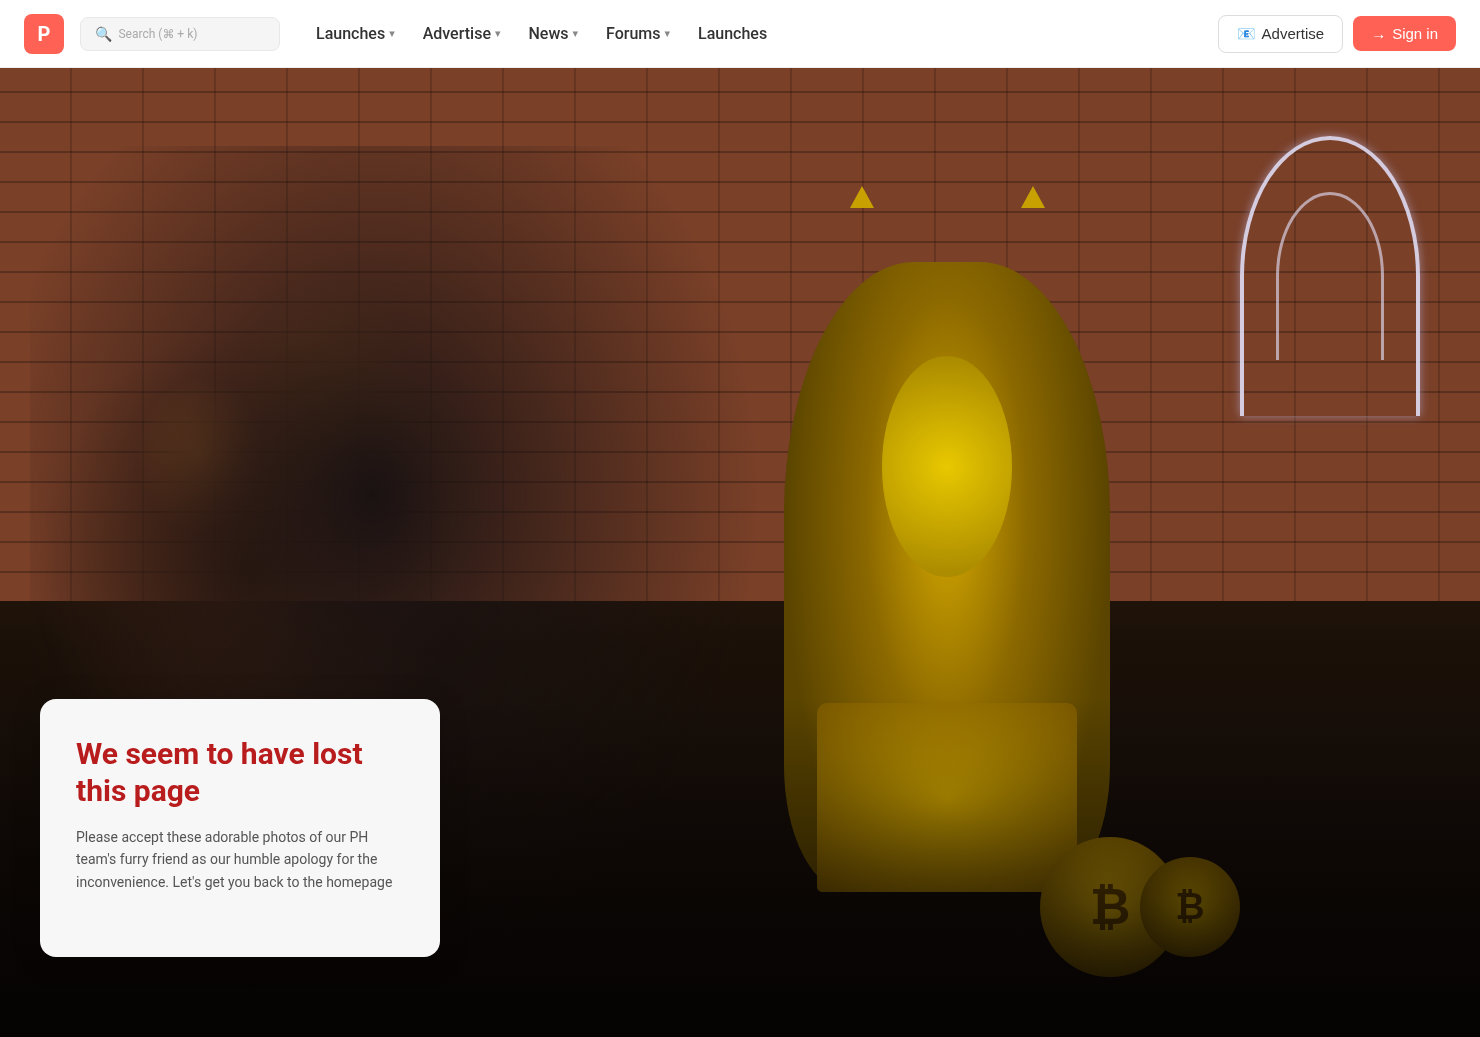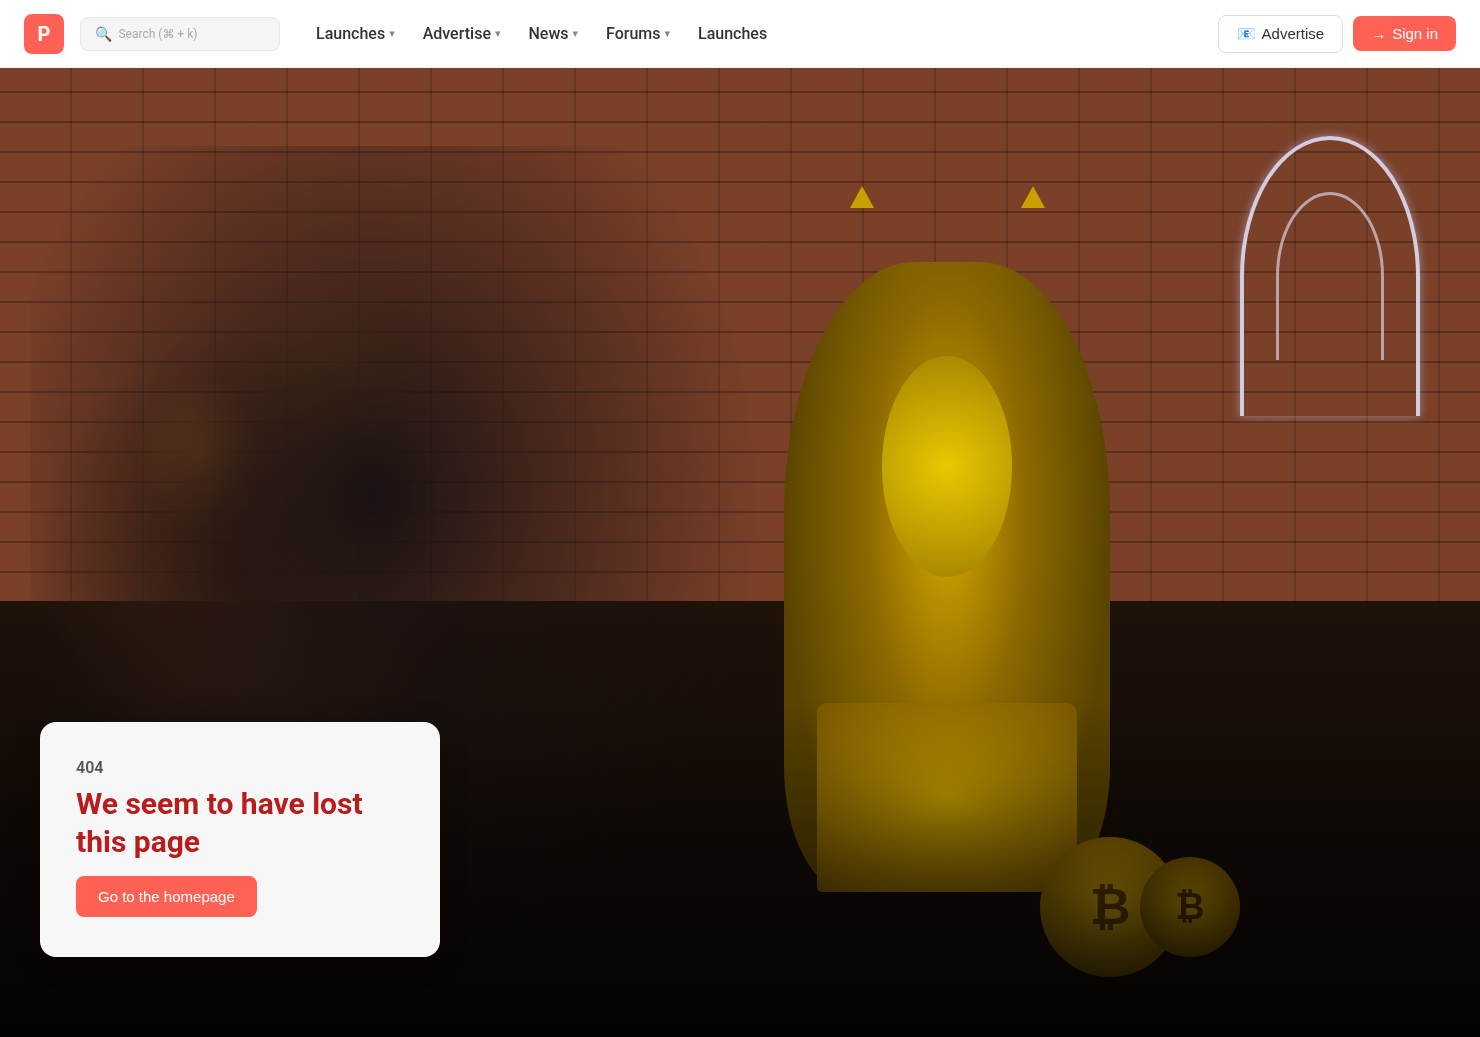--- a/index.html
+++ b/index.html
@@ -293,19 +293,16 @@
 
     <div style="position:absolute;bottom:60px;right:240px;width:200px;height:180px;">
       <div style="position:absolute;bottom:0;left:0;width:140px;height:140px;background:radial-gradient(circle,#d4a808 0%,#8B6800 70%);border-radius:50%;display:flex;align-items:center;justify-content:center;color:#5a3c00;font-size:50px;font-weight:bold;">₿</div>
       <div style="position:absolute;bottom:20px;right:0;width:100px;height:100px;background:radial-gradient(circle,#c8a000 0%,#7a5a00 70%);border-radius:50%;display:flex;align-items:center;justify-content:center;color:#4a3000;font-size:36px;font-weight:bold;">₿</div>
     </div>
 
     <div style="position:absolute;bottom:0;left:0;right:0;height:35%;background:linear-gradient(to bottom,rgba(15,10,5,0.0) 0%,rgba(5,3,2,0.95) 100%);"></div>
   </div>
 
   <div class="error-card">
-    <div class="error-code">404</div>
     <h1 class="error-title">We seem to have lost this page</h1>
-    <button class="btn-homepage">
-      <span>Go to the homepage</span>
-    </button>
+    <p class="error-desc">Please accept these adorable photos of our PH team's furry friend as our humble apology for the inconvenience. Let's get you back to the homepage</p>
   </div>
 </div>
 
 </body></html>

